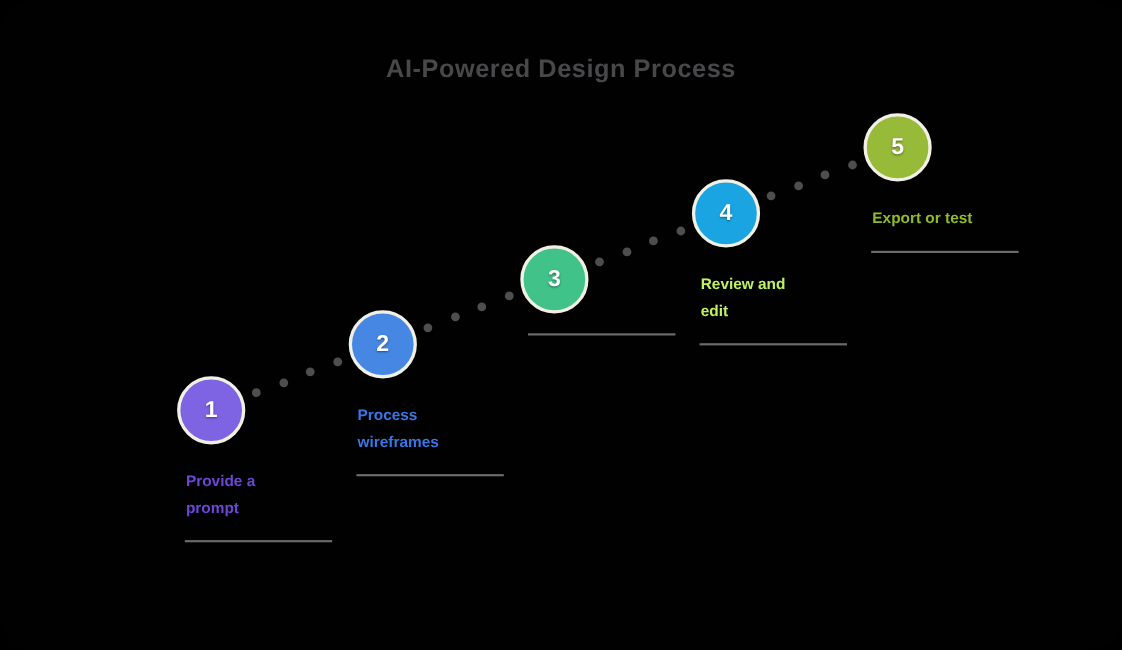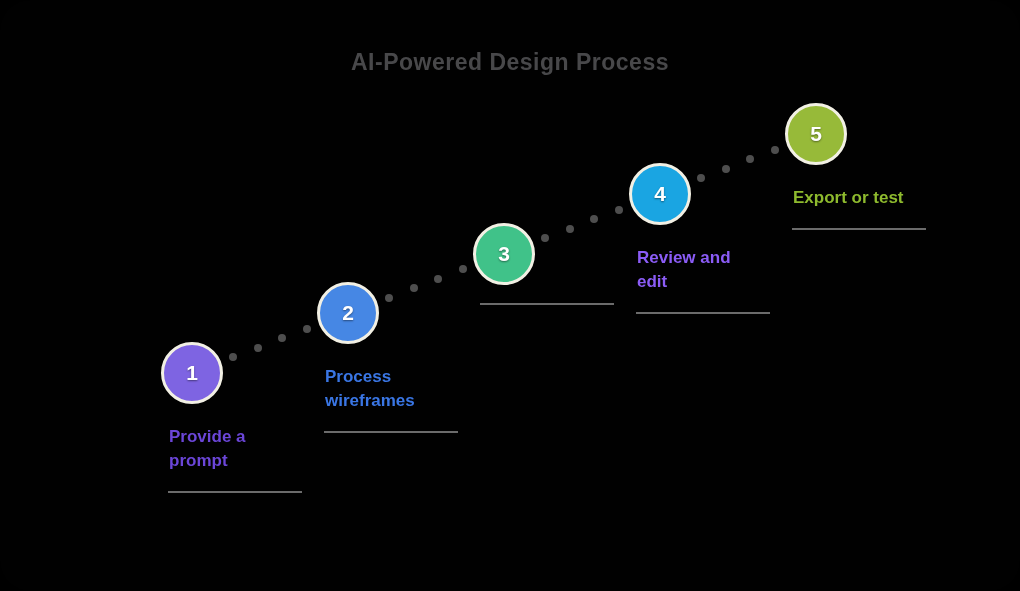--- a/index.html
+++ b/index.html
@@ -45,21 +45,21 @@
     align-items: center;
     justify-content: center;
   }
   .circle .num {
     font-size: 21px;
     font-weight: 700;
     text-shadow: 0 1px 2px rgba(0,0,0,0.45);
   }
   .label {
     margin: 21px 0 0 8px;
-    font-size: 17px;
+    font-size: 14px;
     font-weight: 700;
     line-height: 24px;
     white-space: pre-line;
   }
   .underline {
     width: 134px;
     height: 2px;
     margin: 18px 0 0 7px;
   }
   .dot {
@@ -117,21 +117,21 @@
     <div class="circle" style="background-color: rgb(64, 194, 137); border-color: rgb(242, 240, 228);">
       <span class="num" style="color: rgb(255, 255, 255);">3</span>
     </div>
     <div class="underline" style="background-color: rgb(107, 107, 107);"></div>
   </div>
 
   <div class="step step-4">
     <div class="circle" style="background-color: rgb(26, 165, 226); border-color: rgb(242, 240, 228);">
       <span class="num" style="color: rgb(255, 255, 255);">4</span>
     </div>
-    <div class="label" style="color: #8b5cf6;">Review and
+    <div class="label" style="color: #bef264;">Review and
 edit</div>
     <div class="underline" style="background-color: rgb(107, 107, 107);"></div>
   </div>
 
   <div class="step step-5">
     <div class="circle" style="background-color: rgb(151, 186, 57); border-color: rgb(242, 240, 228);">
       <span class="num" style="color: rgb(255, 255, 255);">5</span>
     </div>
     <div class="label" style="color: rgb(142, 186, 46);">Export or test</div>
     <div class="underline" style="background-color: rgb(107, 107, 107);"></div>

